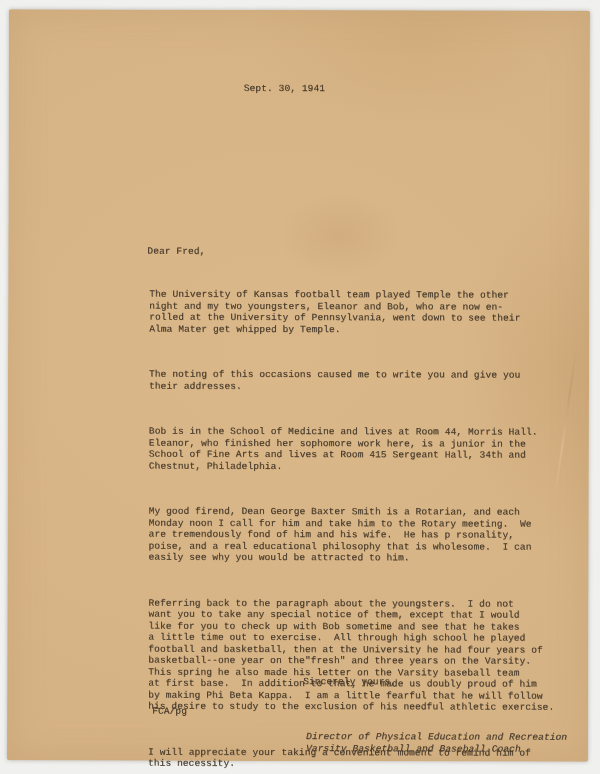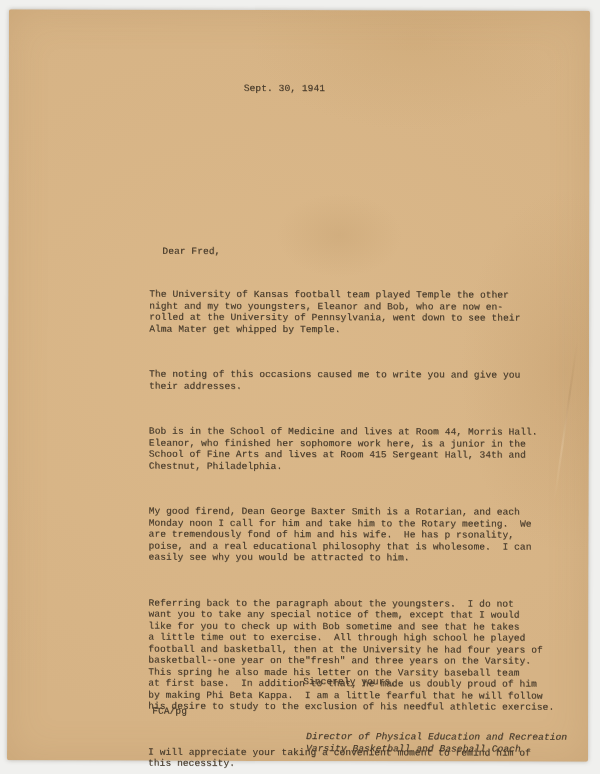--- a/index.html
+++ b/index.html
@@ -44,21 +44,21 @@
     position: absolute;
     white-space: pre;
     font-size: 9.5px;
     line-height: 11.5px;
     letter-spacing: 0.1px;
     color: var(--ink);
     text-shadow: 0.4px 0.4px 0.5px rgba(64,50,34,0.45);
   }
   .date       { left: 235px; top: 73px;  }
   .recipient  { left: 141px; top: 163px; }
-  .salutation { left: 154px; top: 236px; }
+  .salutation { left: 139px; top: 236px; }
   .body-block { left: 141px; top: 256px; }
   .body-block p { margin: 0 0 11px 0; white-space: pre; }
   .closing    { left: 296px; top: 666px; }
   .sig-titles { left: 299px; top: 721px; font-style: italic; }
   .initials   { left: 145px; top: 696px; }
 </style>
 </head>
 <body>
 
 <div class="scan-bg">

